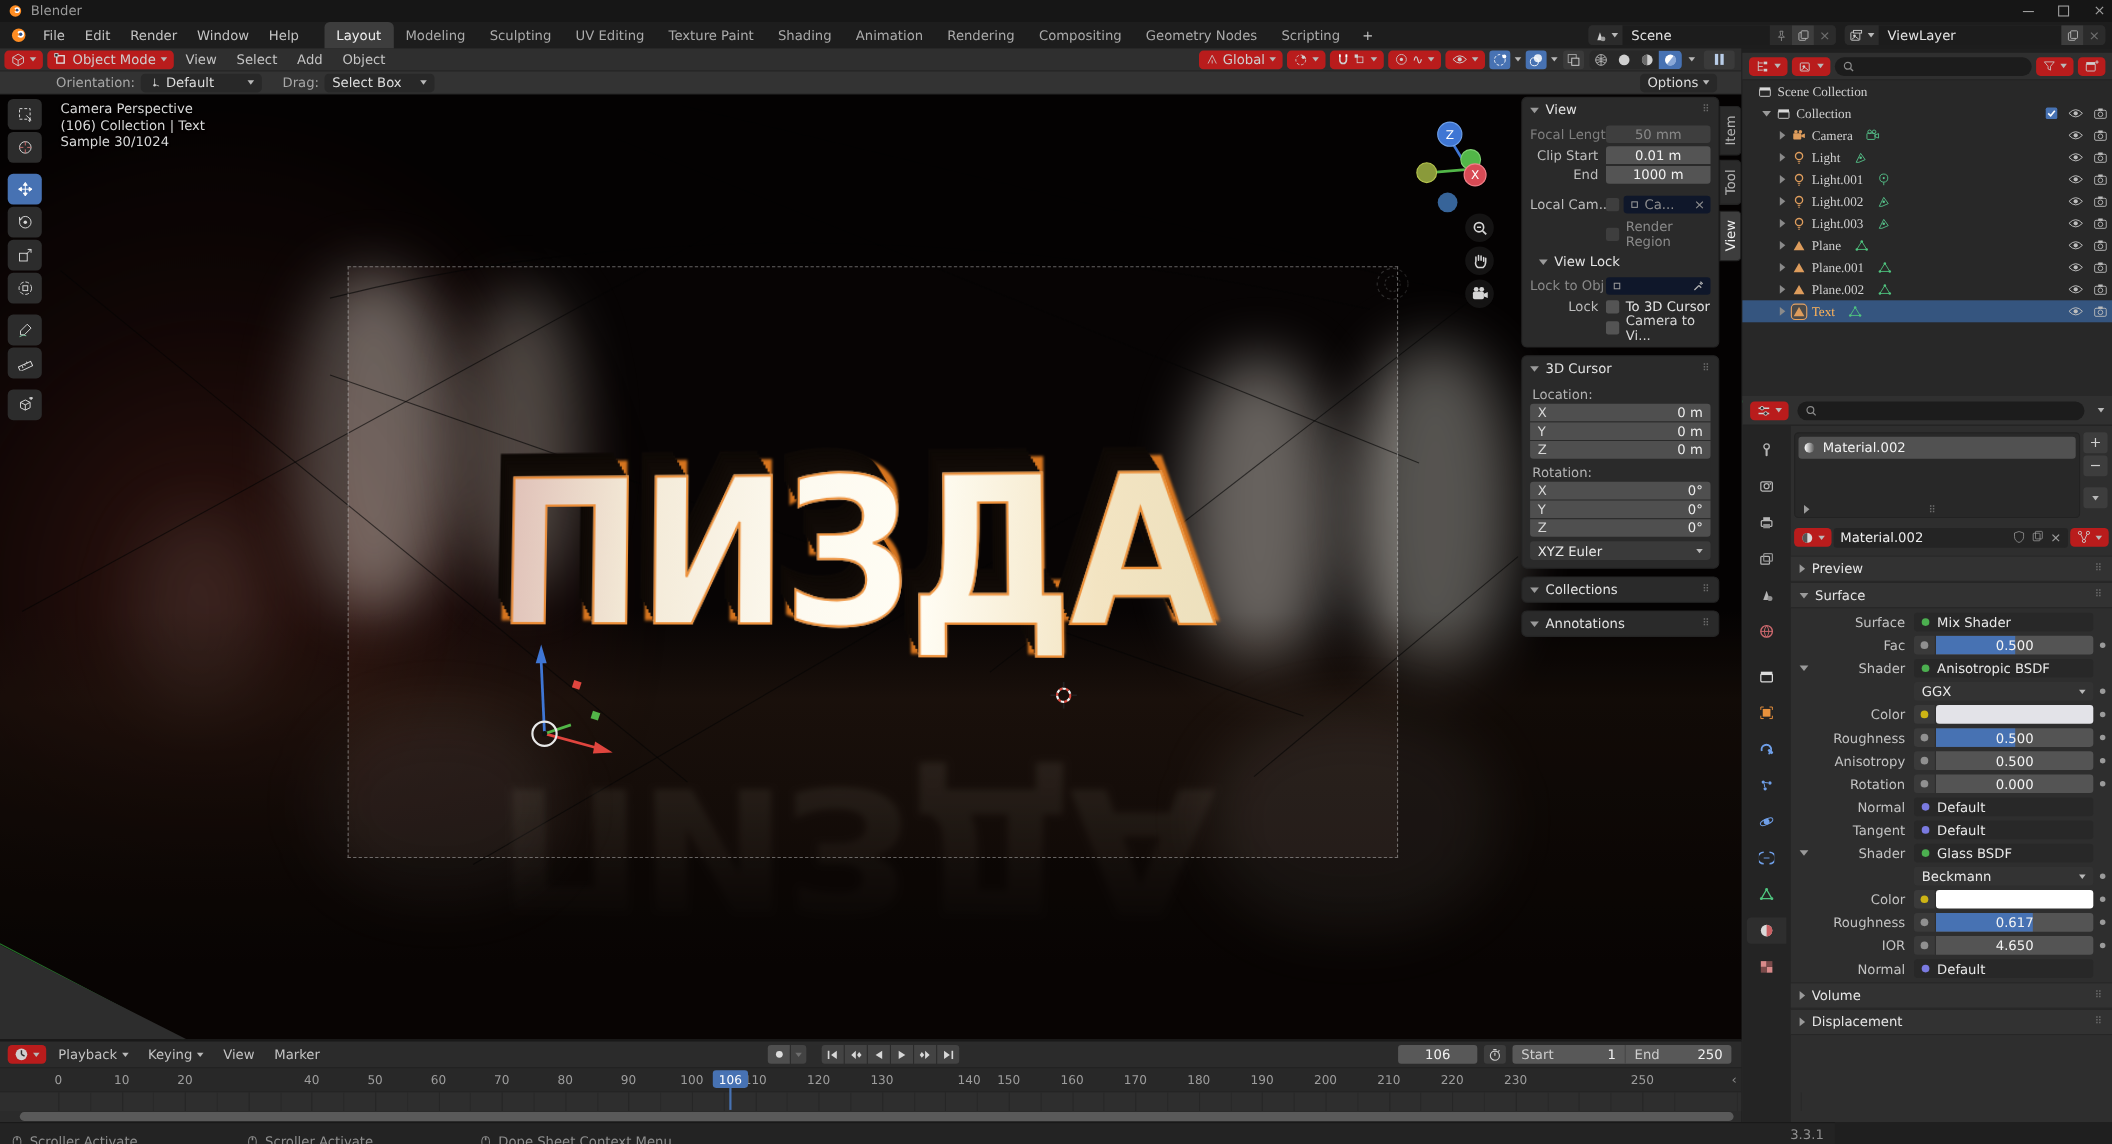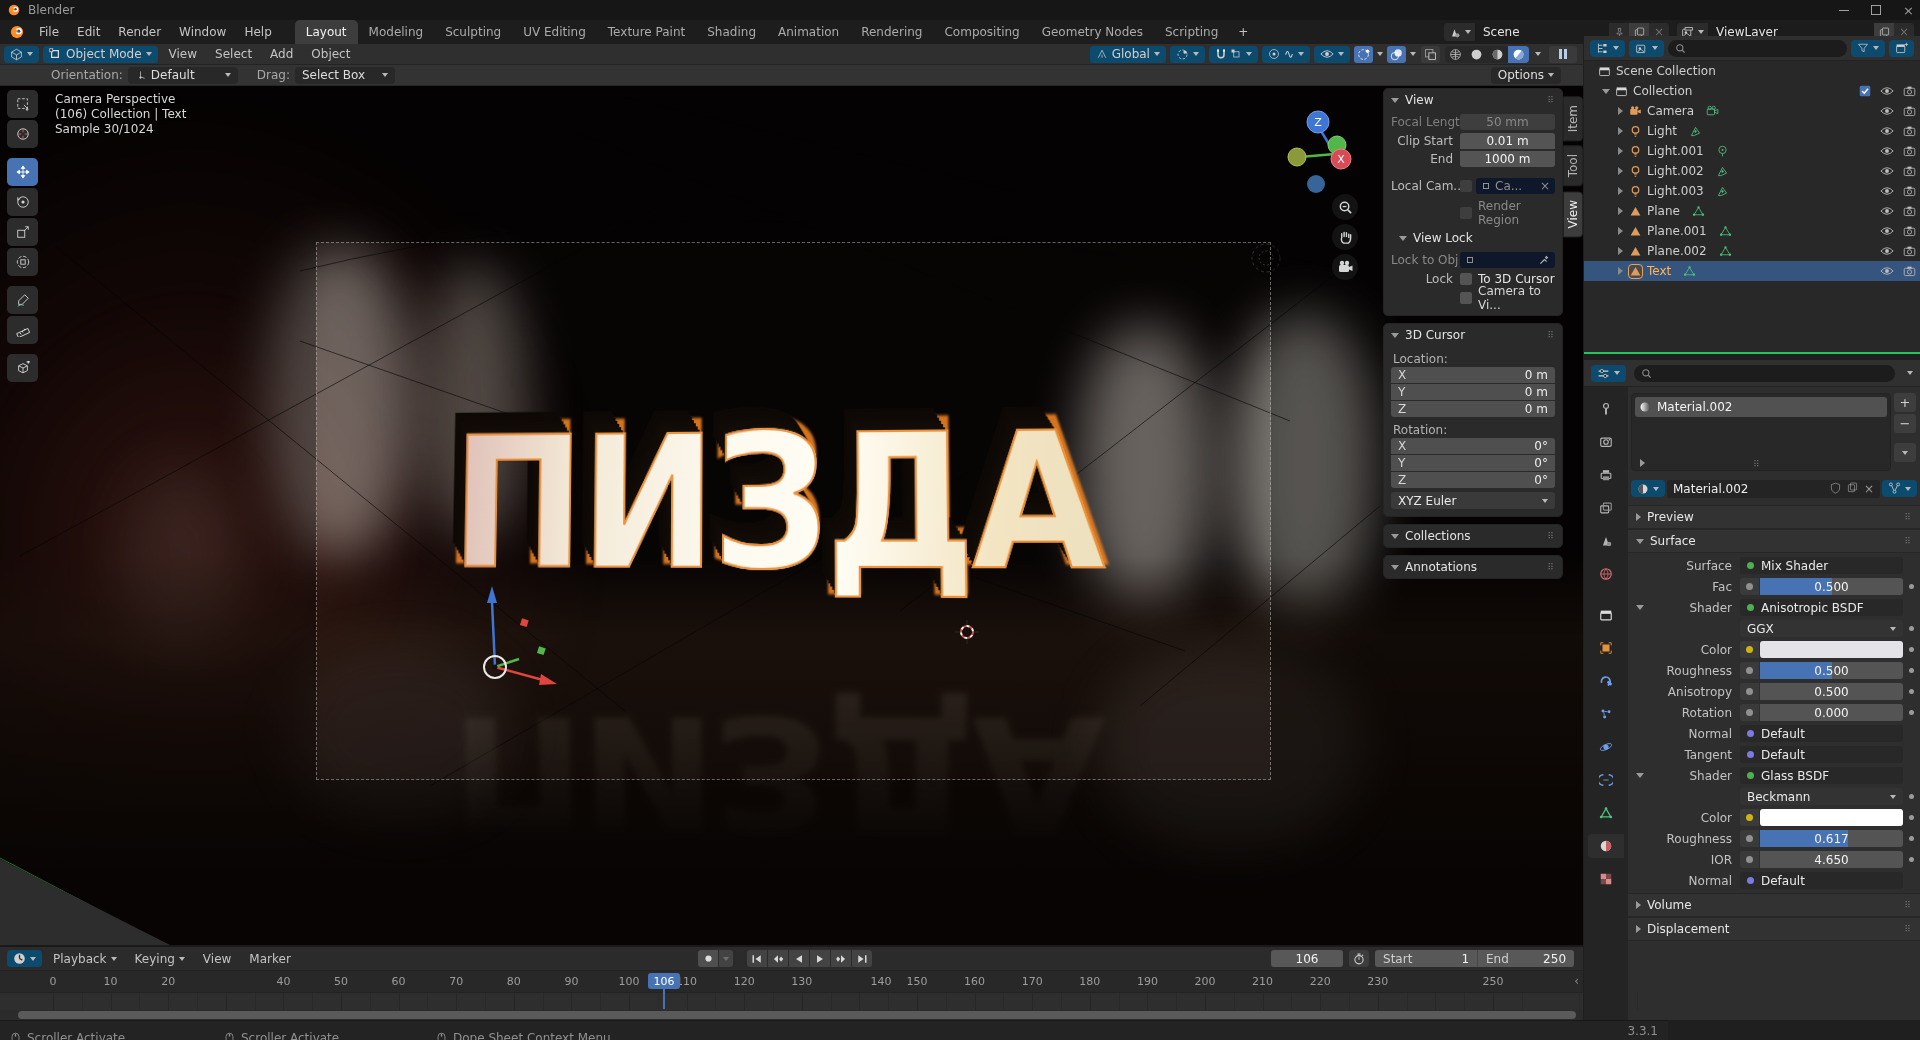--- a/index.html
+++ b/index.html
@@ -24,21 +24,21 @@
   .menu-item{padding:0 9px;color:#c4c4c4;height:100%;display:flex;align-items:center;}
   .ws-tabs{display:flex;height:100%;margin-left:14px;}
   .ws-tab{padding:0 11px;display:flex;align-items:center;color:#ababab;border-radius:5px 5px 0 0;}
   .ws-tab.active{background:#3d3d3d;color:#f0f0f0;}
   .idsel{display:flex;align-items:center;background:#2b2b2b;border-radius:4px;height:18px;overflow:hidden;margin-left:8px;}
   .idsel .ic{padding:0 4px;display:flex;align-items:center;background:#2b2b2b;height:100%;}
   .idsel .nm{background:#1c1c1c;height:100%;display:flex;align-items:center;padding:0 8px;color:#e4e4e4;}
   .idsel .sq{width:20px;height:100%;display:flex;align-items:center;justify-content:center;background:#2b2b2b;color:#9c9c9c;}
   
   #vp-header{left:0;top:44px;width:1583px;height:20px;background:#2f2f2f;display:flex;align-items:center;border-bottom:1px solid #232323;}
-  .pill{display:flex;align-items:center;background:#0c4a6e;border-radius:4px;height:17px;padding:0 6px;margin:0 2px;}
+  .pill{display:flex;align-items:center;background:#b91c1c;border-radius:4px;height:17px;padding:0 6px;margin:0 2px;}
   .hbtn{display:flex;align-items:center;justify-content:center;height:17px;padding:0 3px;border-radius:3px;}
   .hbtn.on{background:#4772b3;}
   .seg{display:flex;align-items:center;background:#282828;border-radius:4px;height:17px;overflow:hidden;}
   .seg>div{display:flex;align-items:center;justify-content:center;width:21px;height:100%;}
   .seg>div.on{background:#4772b3;}
   #tool-row{left:0;top:65px;width:1583px;height:20px;background:#333333;display:flex;align-items:center;border-bottom:1px solid #262626;}
   .lbl{color:#a8a8a8;padding:0 5px;}
   .ddown{display:flex;align-items:center;background:#282828;border-radius:4px;height:17px;padding:0 7px;color:#dedede;}
   
   #canvas{left:0;top:86px;width:1583px;height:859px;background:#070404;overflow:hidden;}
@@ -86,21 +86,21 @@
   .dropdown .cv{margin-left:auto;}
   #side-tabs{position:absolute;left:1563px;top:10px;width:20px;display:flex;flex-direction:column;gap:4px;}
   .vtab{writing-mode:vertical-rl;transform:rotate(180deg);background:#2a2a2a;color:#b5b5b5;
         border-radius:4px 0 0 4px;padding:8px 2px;text-align:center;border:1px solid #222;}
   .vtab.active{background:#3d3d3d;color:#efefef;}
   
   .navgz{position:absolute;pointer-events:none;}
   .viewic{position:absolute;width:26px;height:26px;border-radius:50%;background:rgba(40,40,40,.45);
           display:flex;align-items:center;justify-content:center;}
   
-  #outliner{left:1584px;top:36px;width:336px;height:316px;background:#282828;border-bottom:2px solid #22c55e;}
+  #outliner{left:1584px;top:48px;width:336px;height:316px;background:#282828;border-bottom:2px solid #22c55e;font-family:Liberation Serif, serif;}
   #outliner-header{display:flex;align-items:center;height:24px;background:#2f2f2f;border-bottom:1px solid #222;padding:0 6px;gap:4px;}
   .search{display:flex;align-items:center;background:#1c1c1c;border-radius:10px;height:17px;padding:0 7px;color:#8a8a8a;gap:5px;}
   .ol-row{display:flex;align-items:center;height:20px;padding-right:4px;}
   .ol-row .nm{margin-left:5px;color:#cfcfcf;}
   .ol-row.selected{background:#35557f;}
   .ol-row.selected .nm{color:#ffb459;}
   .ol-right{margin-left:auto;display:flex;align-items:center;gap:9px;}
   
   #properties{left:1584px;top:360px;width:336px;height:660px;background:#2e2e2e;overflow:hidden;}
   #prop-header{display:flex;align-items:center;height:26px;background:#303030;border-bottom:1px solid #222;padding:0 7px;}

